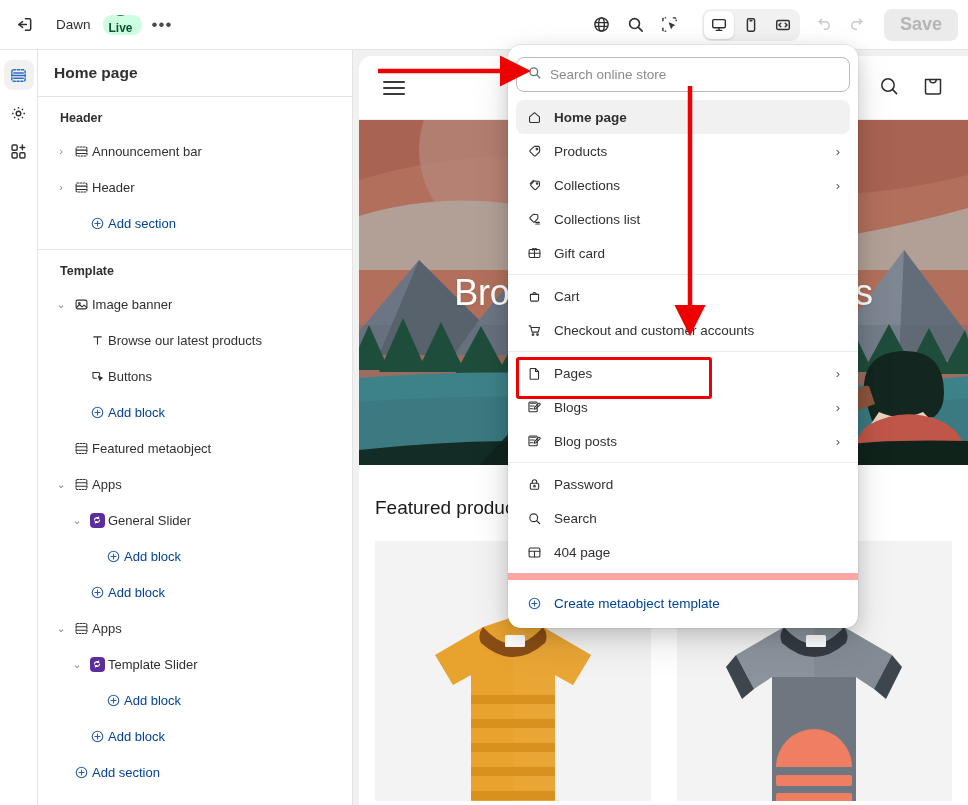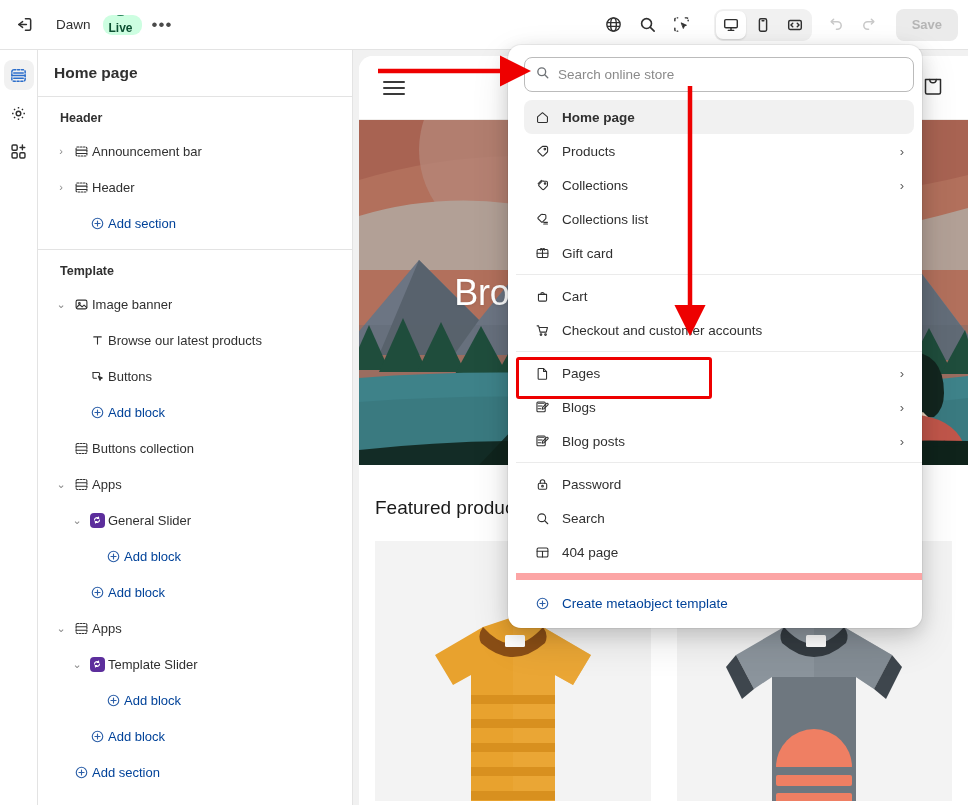--- a/index.html
+++ b/index.html
@@ -37,21 +37,21 @@
     display:flex; align-items:center; background:#f1f1f1; border-radius:9px;
     padding:2px; margin-left:14px; margin-right:6px; gap:2px;
   }
   .device-btn {
     width:30px; height:28px; border-radius:7px; display:flex;
     align-items:center; justify-content:center; cursor:pointer; border:none; background:transparent;
   }
   .device-btn.active { background:#ffffff; box-shadow:0 1px 2px rgba(0,0,0,.14); }
   .save-btn {
     margin-left:8px; background:#ebebeb; color:#b5b5b5; border:none;
-    border-radius:8px; height:32px; padding:0 16px; font-size:13px;
+    border-radius:8px; height:32px; padding:0 16px; font-size:18px;
     font-weight:600; font-family:"Liberation Sans",sans-serif; cursor:default;
   }
 
   
   .rail {
     position:absolute; top:50px; left:0; width:38px; height:755px;
     background:#fff; border-right:1px solid #e3e3e3;
     display:flex; flex-direction:column; align-items:center; padding-top:10px; gap:8px;
   }
   .rail-btn {
@@ -122,24 +122,24 @@
     font-family:"Liberation Sans", sans-serif;
   }
 
   .featured-title { font-size:19px; color:#1a1a1a; padding:32px 16px 22px 16px; font-weight:400; }
   .prod-grid { display:flex; gap:26px; padding:0 16px; }
   .prod-card { flex:1; background:#f3f3f3; height:260px; position:relative; overflow:hidden; }
   .prod-card svg { position:absolute; bottom:-18px; left:50%; transform:translateX(-50%); }
 
   
   .dropdown {
-    position:absolute; top:45px; left:508px; width:414px;
+    position:absolute; top:45px; left:508px; width:350px;
     background:#fff; border-radius:13px;
     box-shadow:0 0 0 1px rgba(0,0,0,.05), 0 5px 18px rgba(0,0,0,.14), 0 14px 38px rgba(0,0,0,.12);
-    padding:6px 0 0 8px; z-index:40;
+    padding:6px 0 0 0; z-index:40;
   }
   .dd-search {
     margin:6px 8px 4px 8px; height:35px; border:1px solid #bbb; border-radius:8px;
     display:flex; align-items:center; padding:0 10px; gap:8px; background:#fff;
   }
   .dd-search input {
     border:none; outline:none; flex:1; font-size:13.5px; color:#303030;
     font-family:"Liberation Sans", sans-serif; background:transparent;
   }
   .dd-search input::placeholder { color:#8a8a8a; }
@@ -348,21 +348,21 @@
             <span class="rlabel">Add block</span>
           </div>
           <div class="row ind-0">
             <span class="chev"></span>
             <span class="ricon">
               <svg width="15" height="15" viewBox="0 0 20 20" fill="none" stroke="#303030" stroke-width="1.45" stroke-linecap="round" stroke-linejoin="round">
                 <rect x="2.8" y="3.4" width="14.4" height="13.2" rx="1.8" stroke-dasharray="2.2 1.8"></rect>
                 <path d="M3 7.6h14M3 12.4h14" stroke-dasharray="0"></path>
               </svg>
             </span>
-            <span class="rlabel">Buttons collection</span>
+            <span class="rlabel">Featured metaobject</span>
           </div>
           <div class="row ind-0">
             <span class="chev">⌄</span>
             <span class="ricon">
               <svg width="15" height="15" viewBox="0 0 20 20" fill="none" stroke="#303030" stroke-width="1.45" stroke-linecap="round" stroke-linejoin="round">
                 <rect x="2.8" y="3.4" width="14.4" height="13.2" rx="1.8" stroke-dasharray="2.2 1.8"></rect>
                 <path d="M3 7.6h14M3 12.4h14" stroke-dasharray="0"></path>
               </svg>
             </span>
             <span class="rlabel">Apps</span>

